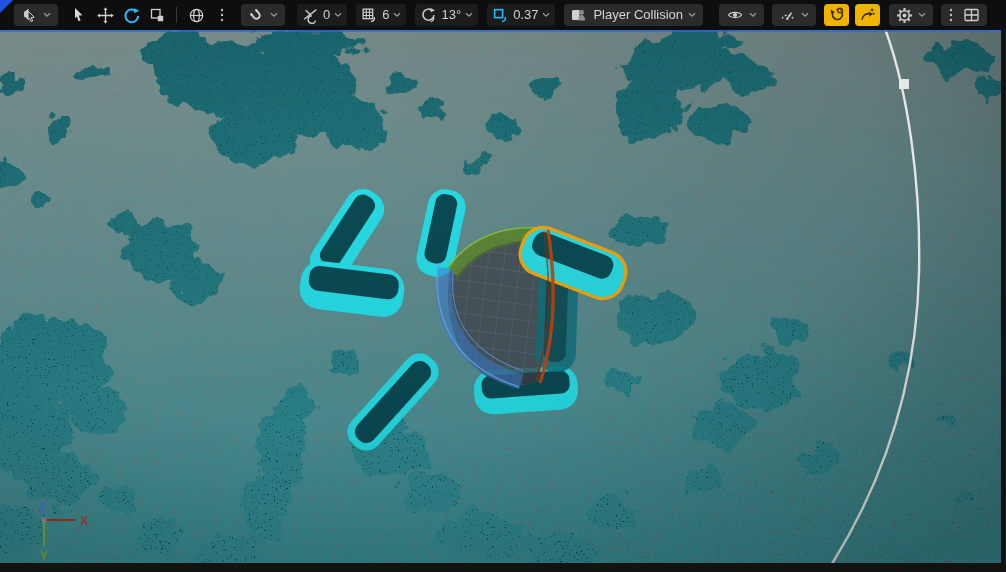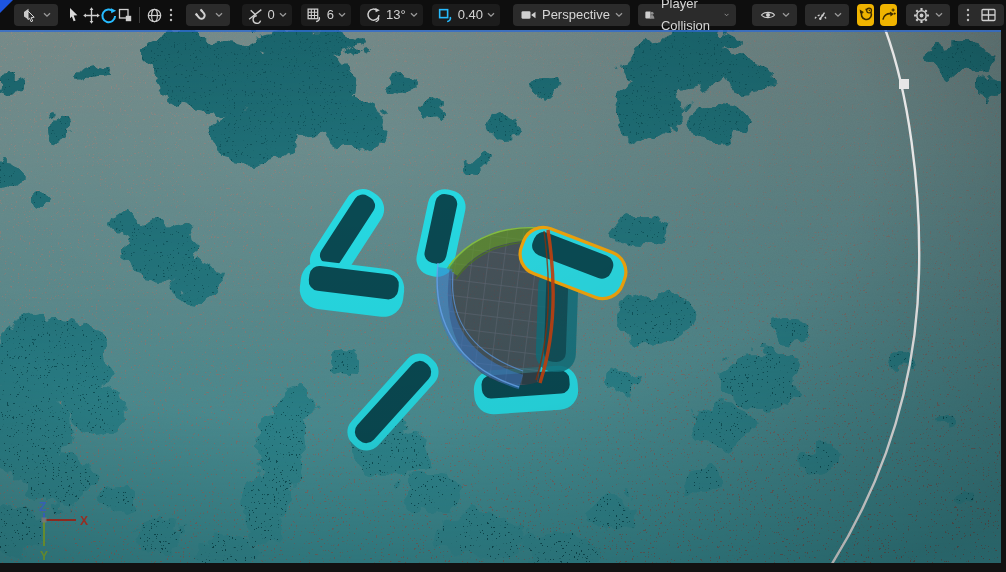--- a/index.html
+++ b/index.html
@@ -130,36 +130,26 @@
       <svg width="8" height="6" viewBox="0 0 8 6">
           <path d="M1,1.2 L4,4.2 L7,1.2" stroke="#9a9a9a" stroke-width="1.3" fill="none"></path>
         </svg>
     </div>
 
     <div class="snapgrp gap6">
       <svg width="17" height="17" viewBox="0 0 16 16">
         <rect x="2.5" y="2.5" width="7.5" height="7.5" fill="none" stroke="#26bbff" stroke-width="1.5"></rect>
         <path d="M12.5,9.5 a3.2,3.2 0 0 1 -3,4.2" fill="none" stroke="#26bbff" stroke-width="1.5"></path>
       </svg>
-      <span class="val">0.40</span>
-      <svg width="8" height="6" viewBox="0 0 8 6">
-          <path d="M1,1.2 L4,4.2 L7,1.2" stroke="#9a9a9a" stroke-width="1.3" fill="none"></path>
-        </svg>
-    </div>
-
-    <div class="pill gap10">
-      <svg width="17" height="16" viewBox="0 0 16 16">
-        <rect x="1" y="4.2" width="9" height="7.6" rx="1.4" fill="#cfcfcf"></rect>
-        <path d="M15,4.8 L10.6,8 L15,11.2 Z" fill="#cfcfcf"></path>
-      </svg>
-      <span class="lbl">Perspective</span>
-      <svg width="8" height="6" viewBox="0 0 8 6">
-          <path d="M1,1.2 L4,4.2 L7,1.2" stroke="#9a9a9a" stroke-width="1.3" fill="none"></path>
-        </svg>
-    </div>
+      <span class="val">0.37</span>
+      <svg width="8" height="6" viewBox="0 0 8 6">
+          <path d="M1,1.2 L4,4.2 L7,1.2" stroke="#9a9a9a" stroke-width="1.3" fill="none"></path>
+        </svg>
+    </div>
+
 
     <div class="pill gap6">
       <svg width="17" height="16" viewBox="0 0 16 16">
         <path d="M2,3 h6 v10 h-6 a1.5,1.5 0 0 1 -1.5,-1.5 v-7 a1.5,1.5 0 0 1 1.5,-1.5 Z" fill="#cfcfcf"></path>
         <circle cx="10.2" cy="5.4" r="2.3" fill="#8d8d8d"></circle>
         <path d="M6.8,13.5 c0,-3.4 1.6,-5.4 3.4,-5.4 s3.4,2 3.4,5.4 Z" fill="#8d8d8d"></path>
       </svg>
       <span class="lbl">Player Collision</span>
       <svg width="8" height="6" viewBox="0 0 8 6">
           <path d="M1,1.2 L4,4.2 L7,1.2" stroke="#9a9a9a" stroke-width="1.3" fill="none"></path>

